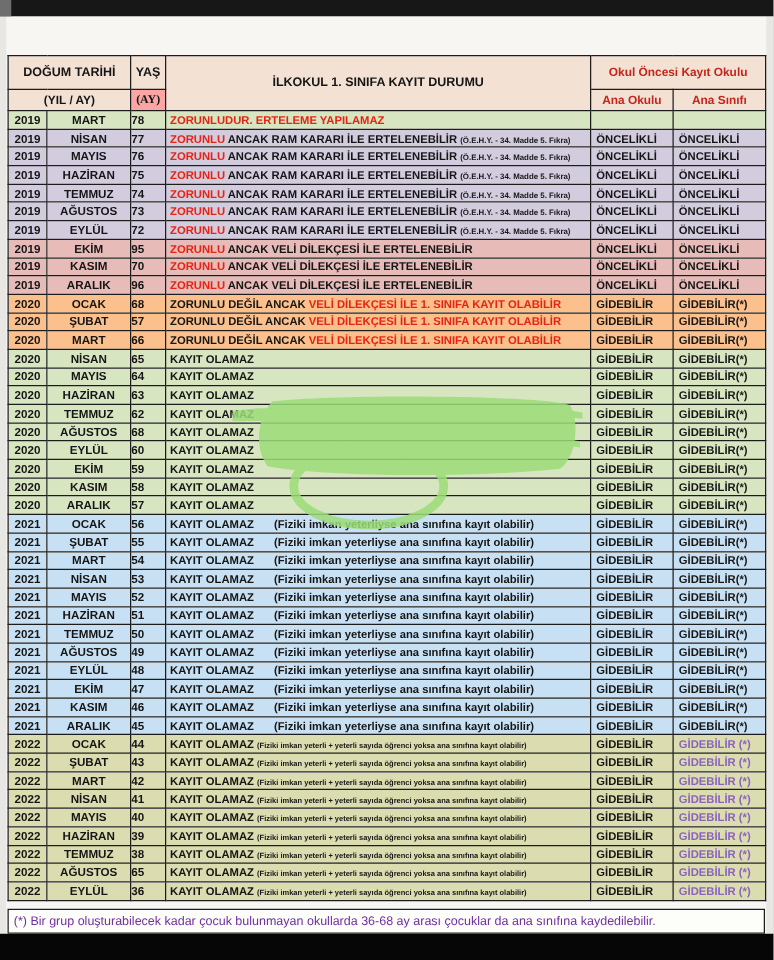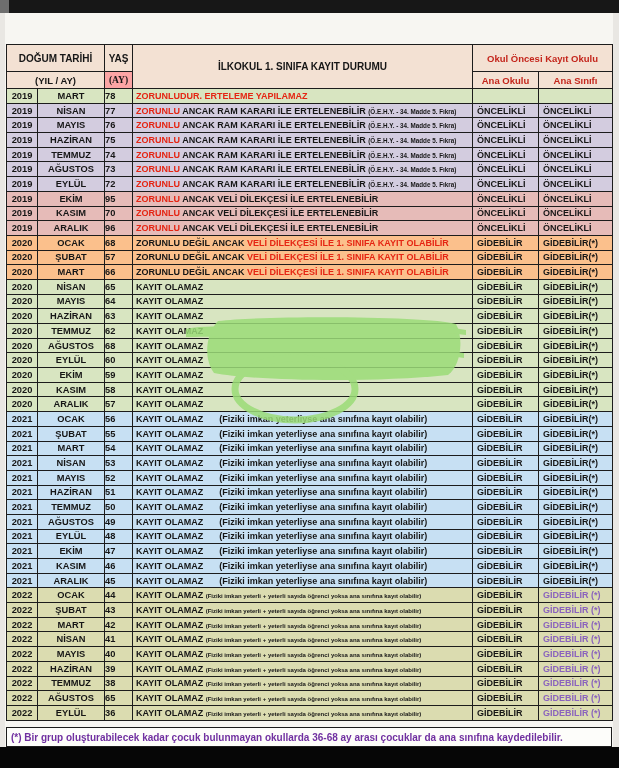--- a/index.html
+++ b/index.html
@@ -30,21 +30,21 @@
   td.c-age{font-size:9.3px;text-align:left;}
   td.c-status{font-size:9px;text-align:left;padding-left:3px;}
   td.c-ana{font-size:9px;text-align:left;padding-left:4px;}
   .seg{font-size:9px;}
   .seg.small{font-size:6.3px;}
   .seg.xsmall{font-size:6px;}
   .seg.gap{margin-left:16px;}
 
   .footnote{position:absolute;left:6px;top:727px;width:606px;height:20px;background:#fdfdfa;
             border:1.6px solid #1c1c1c;box-sizing:border-box;display:flex;align-items:center;
-            padding-left:4px;font-size:10px;font-weight:bold;color:#7030a0;white-space:nowrap;}
+            padding-left:4px;font-size:10px;font-weight:normal;color:#7030a0;white-space:nowrap;}
 
   .scribble-svg{position:absolute;left:0;top:0;pointer-events:none;}
 </style>
 </head>
 <body>
 
 <div class="page">
   <div class="sheet"></div>
   <div class="bar-top">
     <div class="bar-top-notch"></div>

